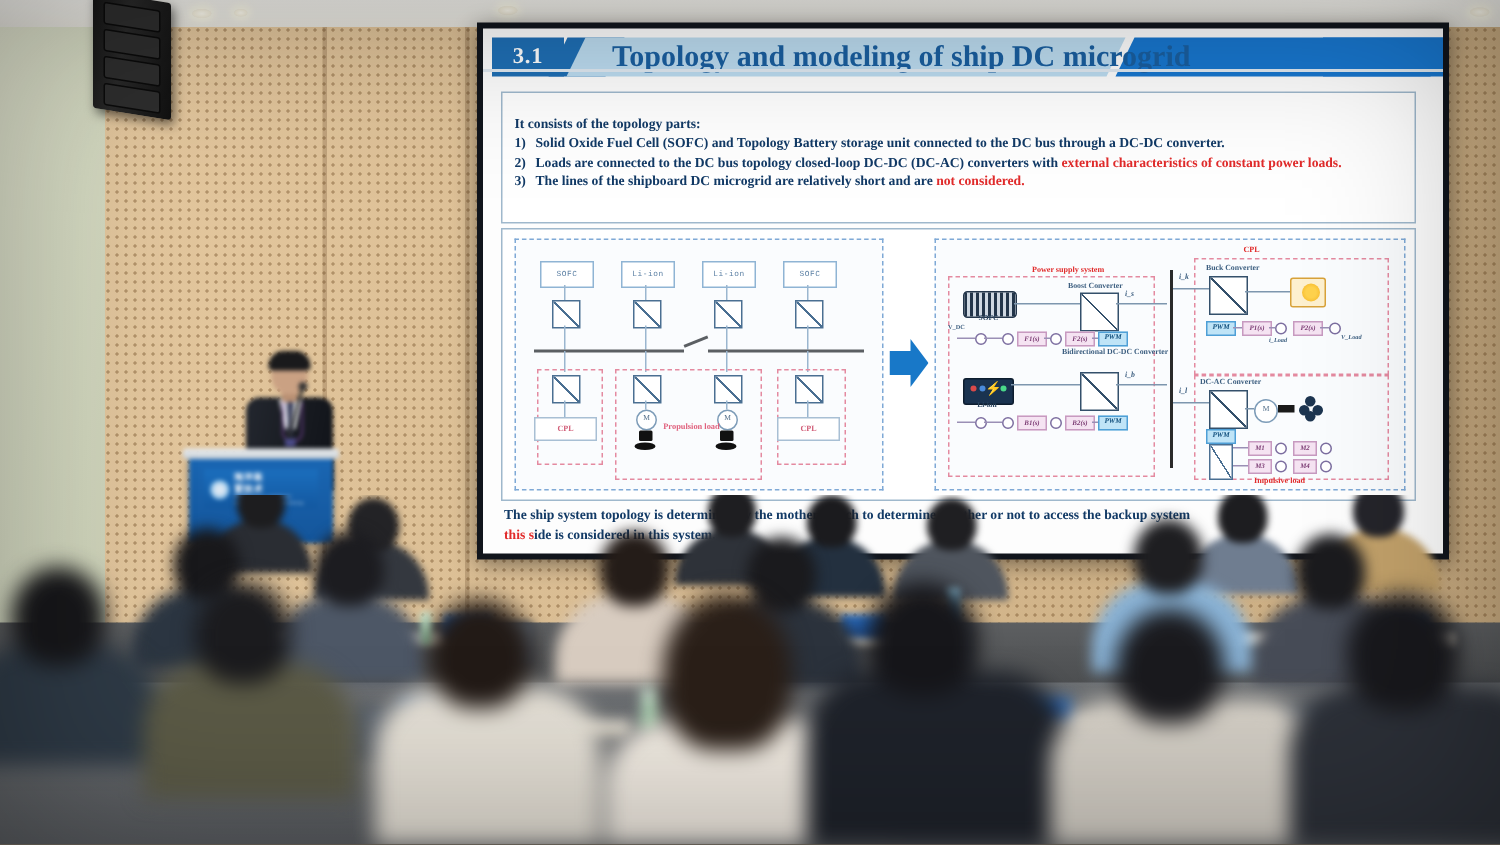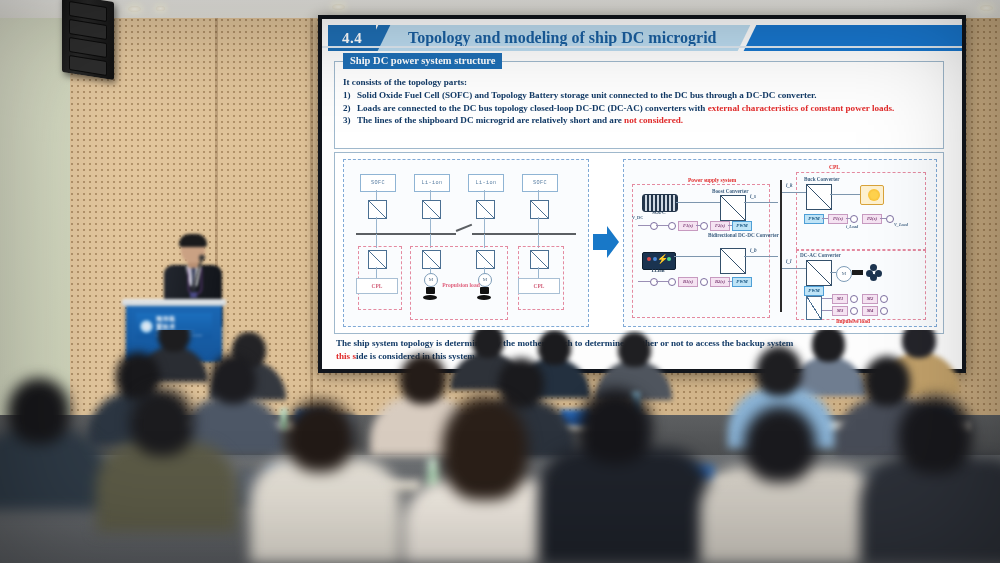--- a/index.html
+++ b/index.html
@@ -44,21 +44,21 @@
   
   .title-bar{position:relative;height:28px;margin:6px 0 0 0;}
   .tb-num{position:absolute;left:6px;top:0;width:48px;height:26px;background:#1f6fb5;
     color:#fff;font-weight:bold;font-size:15px;line-height:26px;text-align:center;
     letter-spacing:.5px;}
   .tb-par{position:absolute;left:50px;top:0;width:38px;height:26px;background:#1f6fb5;
     transform:skewX(-26deg);}
   .tb-lite{position:absolute;left:62px;top:0;width:360px;height:26px;background:#bcdcf0;
     transform:skewX(-26deg);}
   .tb-title{position:absolute;left:86px;top:0;height:26px;line-height:26px;
-    font-size:16px;font-weight:bold;color:#1a5fa0;white-space:nowrap;}
+    font-size:20px;font-weight:bold;color:#1a5fa0;white-space:nowrap;}
   .tb-blue{position:absolute;left:428px;top:0;width:210px;height:26px;background:#1877cf;
     transform:skewX(-26deg);}
   .tb-blue2{position:absolute;left:560px;top:0;width:90px;height:26px;background:#1877cf;}
   .tb-under{position:absolute;left:0;top:27px;width:640px;height:2px;background:#dfe9f1;}
 
   
   .body-box{position:absolute;left:12px;top:42px;width:608px;height:86px;
     border:1px solid #9fb8cc;background:#fff;}
   .sec-tag{position:absolute;left:8px;top:-9px;height:16px;background:#1f6fb5;color:#fff;
     font-size:10.5px;font-weight:bold;line-height:16px;padding:0 7px;white-space:nowrap;}
@@ -214,27 +214,26 @@
   </div>
 
   <div class="screen-frame">
     <div class="slide">
 
       <div class="title-bar">
         <div class="tb-par"></div>
         <div class="tb-lite"></div>
         <div class="tb-blue"></div>
         <div class="tb-blue2"></div>
-        <div class="tb-num">4.4</div>
+        <div class="tb-num">3.1</div>
         <div class="tb-title">Topology and modeling of ship DC microgrid</div>
       </div>
       <div class="tb-under"></div>
 
       <div class="body-box">
-        <div class="sec-tag">Ship DC power system structure</div>
         <div class="blist">
           <div class="lead">It consists of the topology parts:</div>
           <div class="row">
             <span class="mk">1)</span>
             <span class="tx">Solid Oxide Fuel Cell (SOFC) and Topology Battery storage unit connected to the DC bus through a DC-DC converter.</span>
           </div>
           <div class="row">
             <span class="mk">2)</span>
             <span class="tx"><span>Loads are connected to the DC bus topology closed-loop DC-DC (DC-AC) converters with </span><span class="red">external characteristics of constant power loads.</span></span>
           </div>

